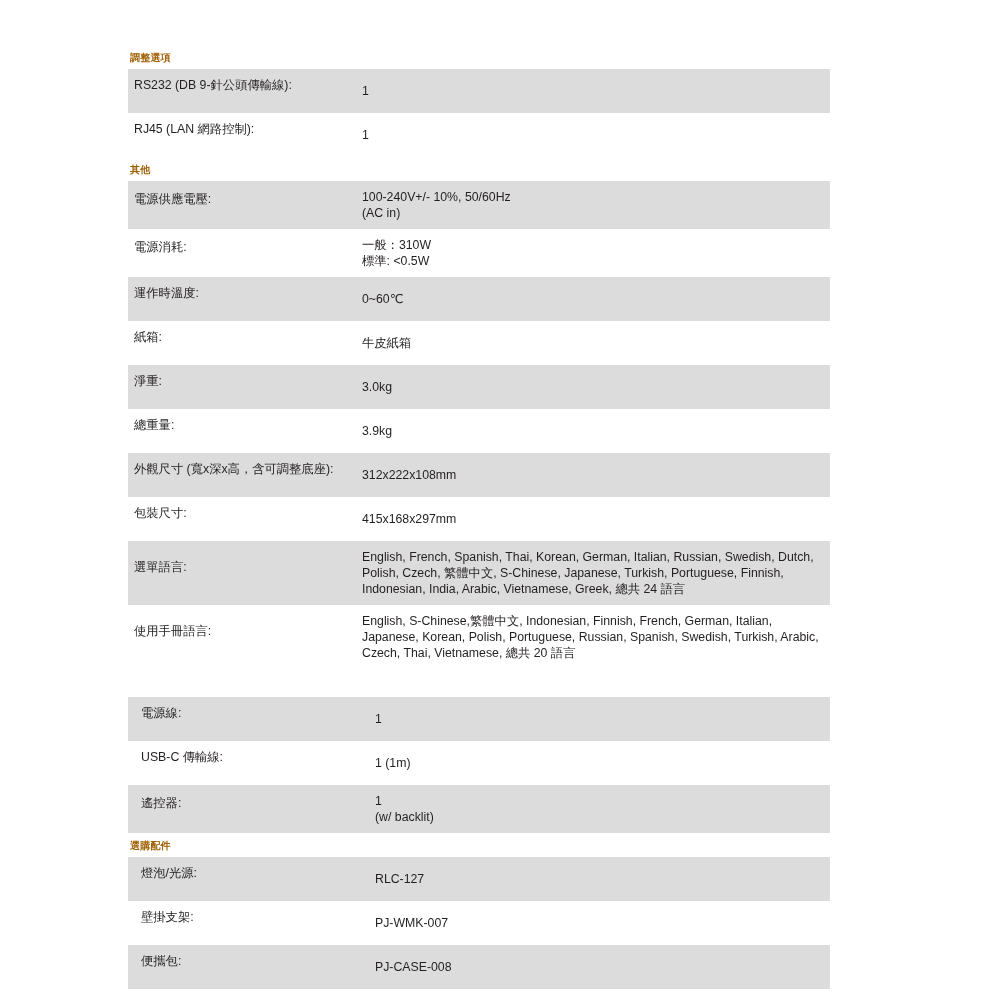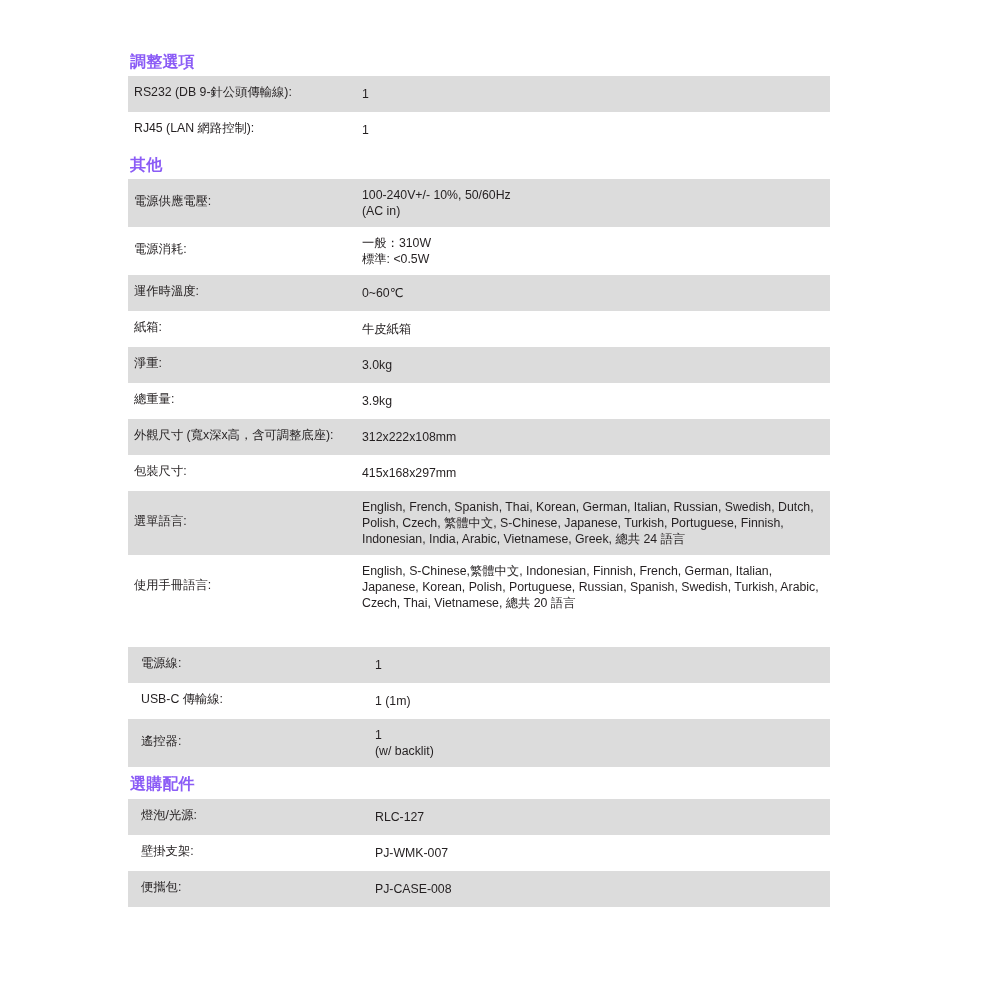--- a/index.html
+++ b/index.html
@@ -24,23 +24,23 @@
 
   .content {
     position: absolute;
     left: 128px;
     top: 52px;
     width: 702px;
   }
 
   
   .section-heading {
-    font-size: 16px;
+    font-size: 10px;
     font-weight: bold;
-    color: #8b5cf6;
+    color: #a16207;
     line-height: 1.2;
     margin: 0;
     padding: 0 0 5px 2px;
     letter-spacing: 0.2px;
   }
 
   
   .spec-table {
     width: 702px;
     border-collapse: collapse;
@@ -52,21 +52,21 @@
   .spec-table td {
     vertical-align: middle;
     font-size: 12.3px;
     line-height: 16px;
     color: #231f20;
     padding: 0;
   }
 
   .spec-table td.label {
     width: 218px;
-    padding: 8px 10px 12px 6px;
+    padding: 8px 10px 20px 6px;
   }
   .spec-table td.value {
     padding: 8px 10px 8px 0;
   }
 
   
   .acc-table td.label {
     width: 224px;
     padding-left: 13px;
   }

